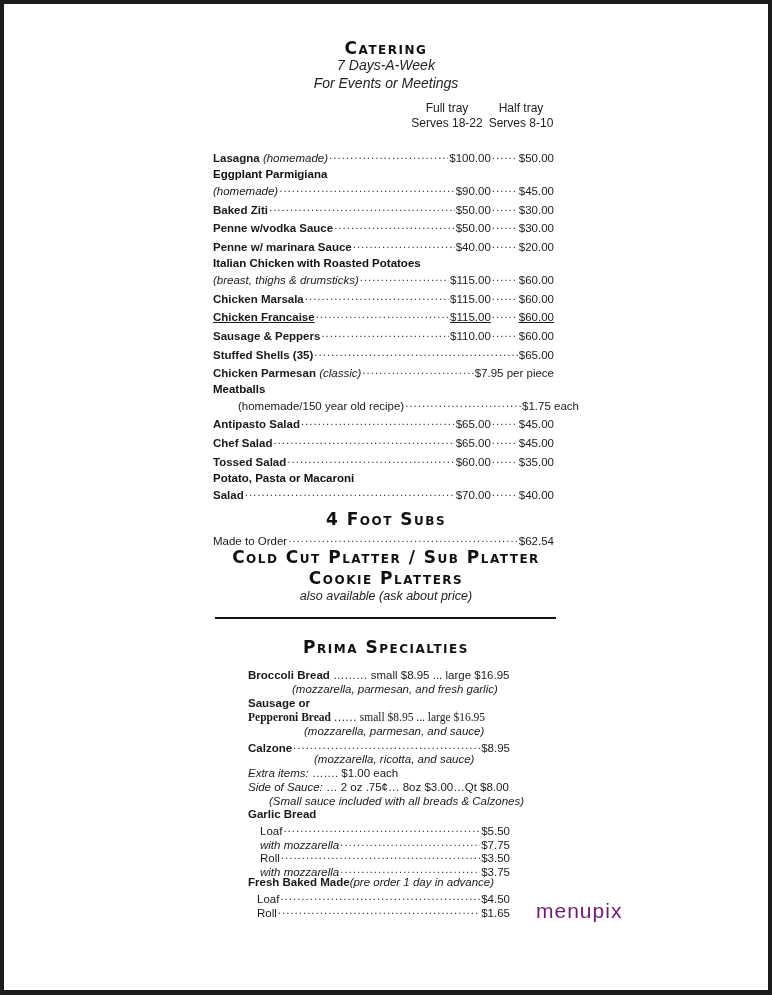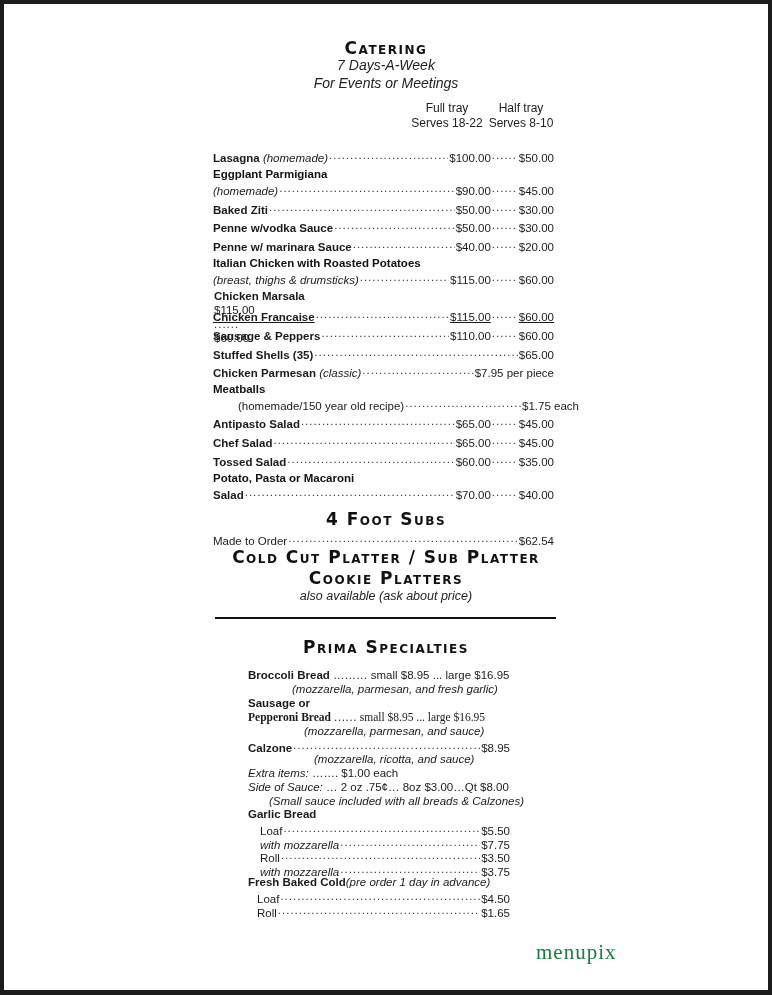--- a/index.html
+++ b/index.html
@@ -112,25 +112,25 @@
       position: absolute;
       font-size: 11.5px;
       line-height: 14px;
       white-space: nowrap;
       color: #1a1a1a;
     }
     .stext.it { font-style: italic; }
     .stext.b { font-weight: bold; }
     .watermark {
       position: absolute;
-      left: 532px; top: 936px;
-      font-family: Liberation Serif, serif;
+      left: 532px; top: 895px;
+      font-family: Liberation Sans, sans-serif;
       font-size: 21px;
       letter-spacing: 1px;
-      color: #15803d;
+      color: #701a75;
       font-weight: 300;
     }
   </style>
 </head>
 <body>
 
 <div class="page">
 
   <div class="abs smallcaps" style="left:0; width:764px; top:34px; font-size:17px;">Catering</div>
   <div class="abs sub-italic" style="left:0; width:764px; top:53px;">7 Days-A-Week</div>
@@ -188,21 +188,21 @@
 
   <div class="bold-line" style="top:252px;">Italian Chicken with Roasted Potatoes</div>
   <div class="row" style="top:266px;">
     <span class="name"><i>(breast, thighs &amp; drumsticks)</i></span>
     <span class="lead"></span>
     <span class="price">$115.00</span>
     <span class="lead2"></span>
     <span class="price">$60.00</span>
   </div>
 
-  <div class="row" style="top:285px;flex-direction:column;">
+  <div class="row" style="top:285px;">
     <span class="name"><b>Chicken Marsala</b></span>
     <span class="lead"></span>
     <span class="price">$115.00</span>
     <span class="lead2"></span>
     <span class="price">$60.00</span>
   </div>
 
   <div class="row" style="top:303px;text-decoration:underline;">
     <span class="name"><b>Chicken Francaise</b></span>
     <span class="lead"></span>
@@ -327,21 +327,21 @@
     <span class="lead"></span>
     <span class="price">$3.50</span>
   </div>
   <div class="srow" style="top:858px; left:256px; width:250px;">
     <span class="name"><i>with mozzarella</i></span>
     <span class="lead"></span>
     <span class="price">$3.75</span>
   </div>
 
   <div class="stext" style="left:244px; top:871px;">
-    <b>Fresh Baked Cold</b><i>(pre order 1 day in advance)</i>
+    <b>Fresh Baked Made</b><i>(pre order 1 day in advance)</i>
   </div>
   <div class="srow" style="top:885px; left:253px; width:253px;">
     <span class="name">Loaf</span>
     <span class="lead"></span>
     <span class="price">$4.50</span>
   </div>
   <div class="srow" style="top:899px; left:253px; width:253px;">
     <span class="name">Roll</span>
     <span class="lead"></span>
     <span class="price">$1.65</span>

